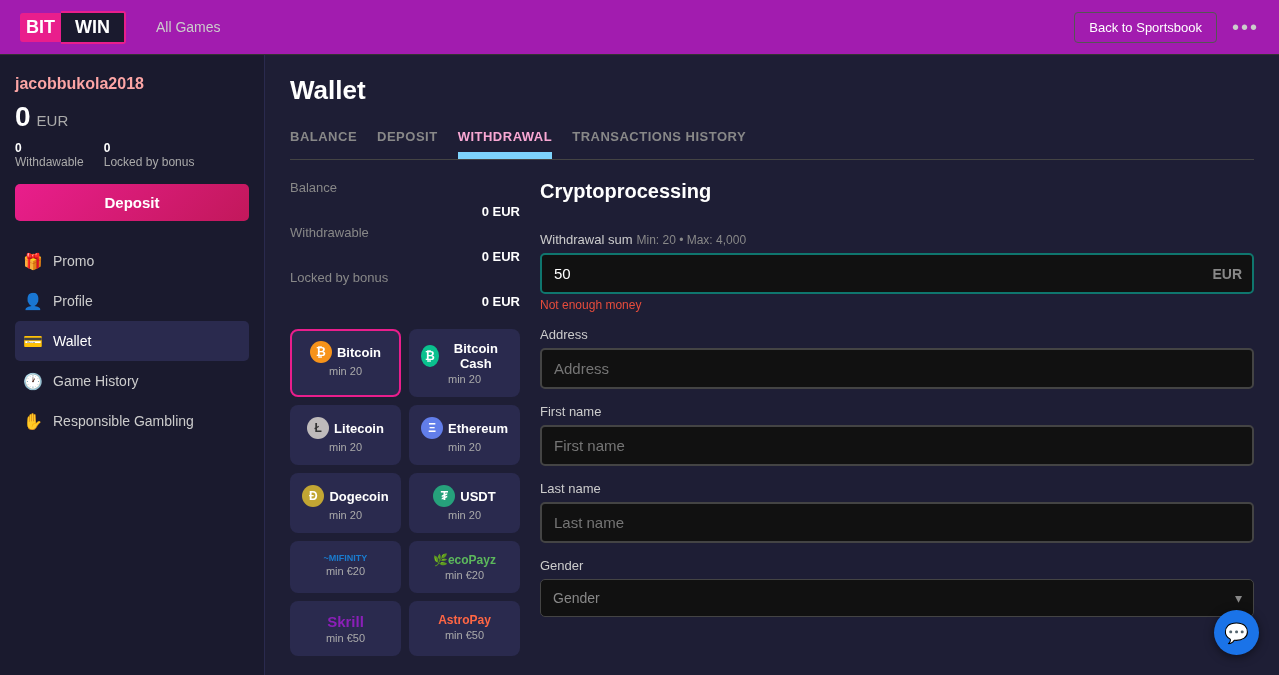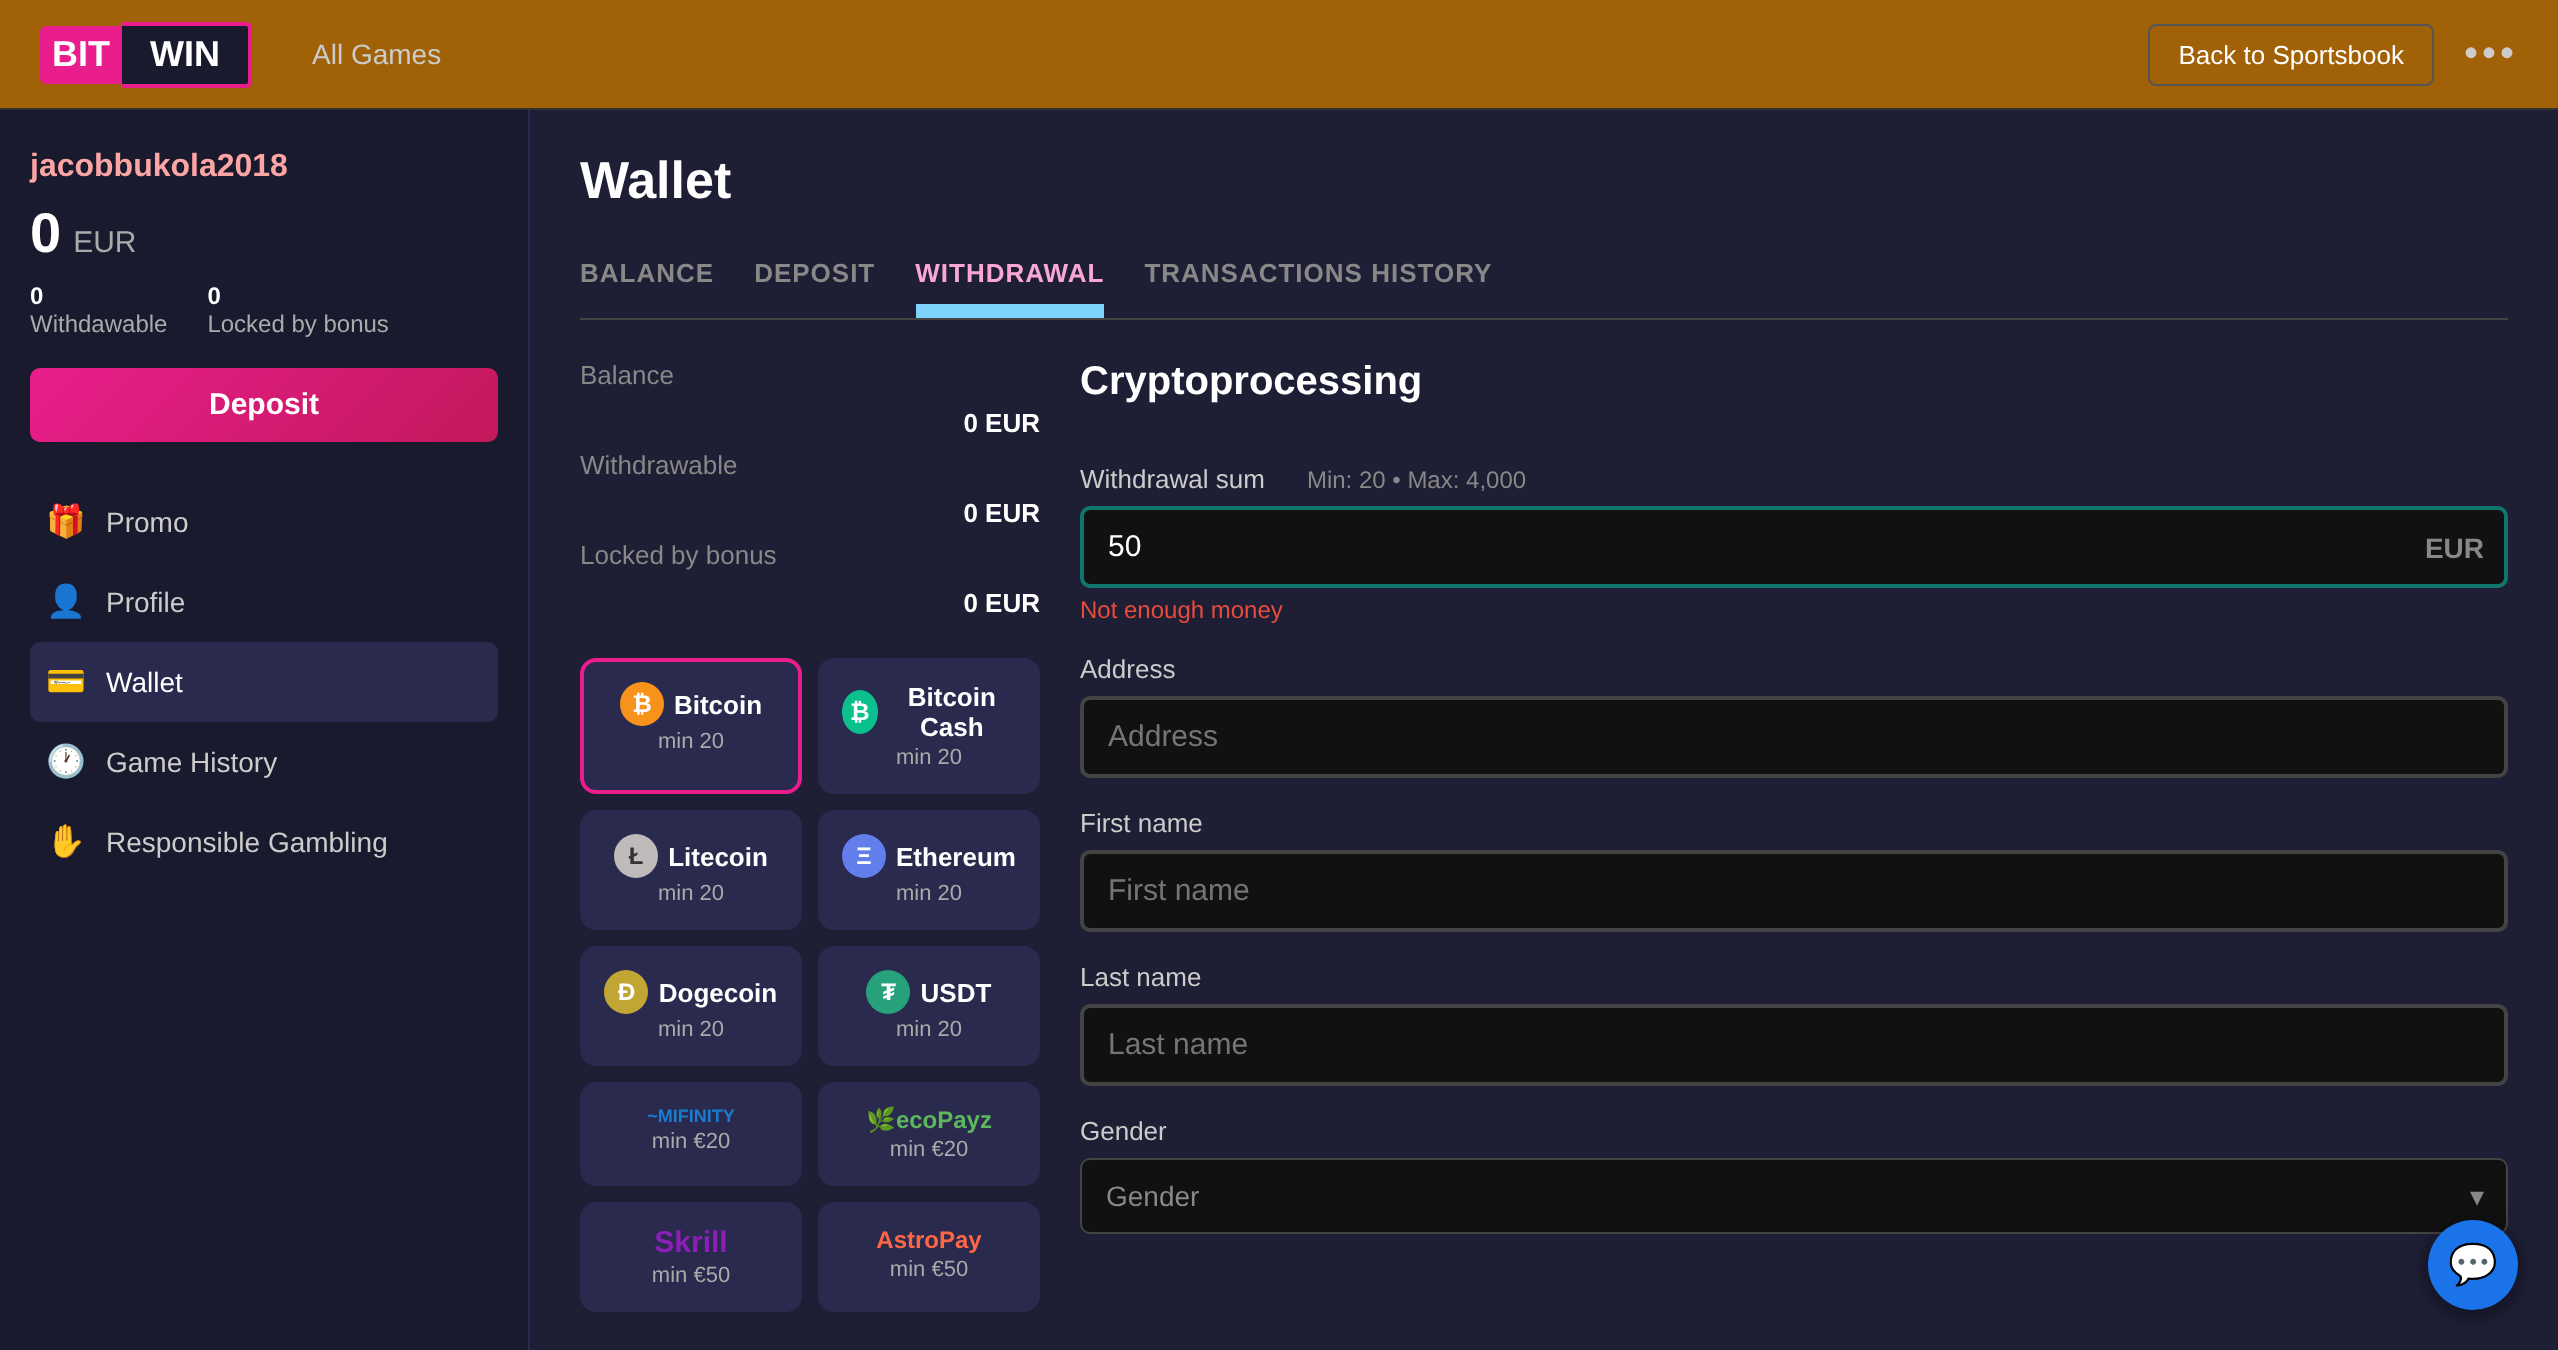--- a/index.html
+++ b/index.html
@@ -7,21 +7,21 @@
       background: #1a1a2e;
       color: #fff;
       font-family: Arial, sans-serif;
       font-size: 14px;
       min-height: 675px;
       overflow: hidden;
     }
 
     
     .header {
-      background: #a16207;
+      background: #a21caf;
       display: flex;
       align-items: center;
       padding: 0 20px;
       height: 55px;
       border-bottom: 1px solid #333;
     }
     .logo {
       display: flex;
       align-items: center;
       margin-right: 30px;
@@ -274,21 +274,21 @@
     }
     .form-label {
       font-size: 13px;
       color: #ccc;
       margin-bottom: 6px;
       display: block;
     }
     .form-label-row {
       display: flex;
       align-items: center;
-      gap: 21px;
+      gap: 4px;
       margin-bottom: 6px;
     }
     .form-label-row .min-max {
       font-size: 12px;
       color: #888;
     }
     .form-input {
       width: 100%;
       background: #111;
       border: 2px solid #0f766e;

